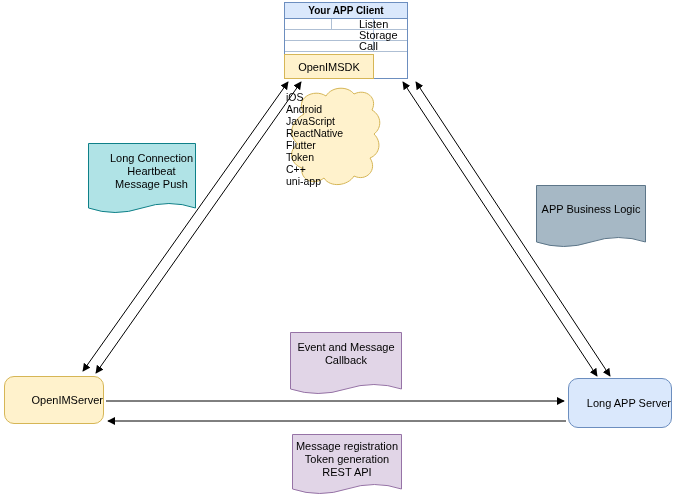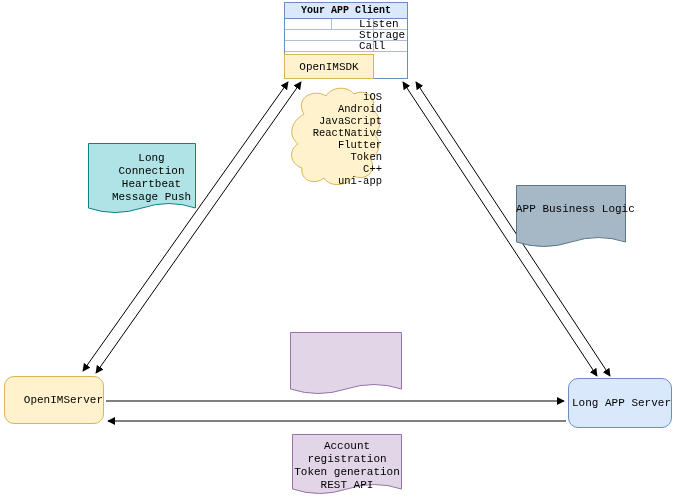--- a/index.html
+++ b/index.html
@@ -1,21 +1,21 @@
 <!DOCTYPE html>
 <html><head>
 <meta charset="utf-8">
 <style>
   html,body{margin:0;padding:0;}
   .stage{
     position:relative; width:675px; height:500px; background:#ffffff;
     font-family:"Liberation Sans", sans-serif; color:#000; overflow:hidden;
   }
   .arrows{position:absolute; left:0; top:0; z-index:1;}
-  .node{position:absolute; z-index:2; box-sizing:border-box;font-family:Liberation Mono, monospace;}
+  .node{position:absolute; z-index:2; box-sizing:border-box;}
 
   
   .client-box{
     left:284px; top:2px; width:124px; height:77px;
     background:#fff; border:1px solid #6c8ebf;
   }
   .client-header{
     height:15px; background:#dae8fc; border-bottom:1px solid #6c8ebf;
     font-size:10px; font-weight:bold; text-align:center; line-height:15px;
   }
@@ -26,29 +26,29 @@
   .clabel{position:absolute; left:74px; top:0; font-size:11px; line-height:10px; white-space:nowrap;}
   .sdk-box{
     position:absolute; left:-1px; top:51px; width:90px; height:25px;
     background:#fff2cc; border:1px solid #d6b656; box-sizing:border-box;
     display:flex; align-items:center; justify-content:center; font-size:11px;
   }
 
   
   .cloud{left:286px; top:84px; width:96px; height:106px;}
   .cloud svg{position:absolute; left:0; top:0;}
-  .cloud-text{position:relative; padding-top:7px; text-align:right; font-size:10.5px; line-height:12px;}
+  .cloud-text{position:relative; padding-top:7px; text-align:left; font-size:10.5px; line-height:12px;}
 
   
   .note{text-align:center; font-size:11px; line-height:13px;}
   .note svg{position:absolute; left:0; top:0;}
   .note .note-text{position:relative;}
   .note-teal{left:88px; top:143px; width:108px; height:74px;padding-left:19px;}
   .note-teal .note-text{padding-top:9px;}
-  .note-gray{left:516px; top:185px; width:110px; height:66px;}
+  .note-gray{left:536px; top:185px; width:110px; height:66px;}
   .note-gray .note-text{padding-top:18px; white-space:nowrap;}
   .note-purple1{left:290px; top:332px; width:112px; height:66px;}
   .note-purple1 .note-text{padding-top:9px;}
   .note-purple2{left:292px; top:434px; width:110px; height:64px;}
   .note-purple2 .note-text{padding-top:6px;}
 
   
   .server{
     border-radius:10px; display:flex; align-items:center; justify-content:flex-end;
     font-size:11px;
@@ -140,28 +140,32 @@
     </svg>
     <div class="note-text">
       <div>APP Business Logic</div>
     </div>
   </div>
 
   <div class="node note note-purple1">
     <svg width="112" height="66" viewBox="0 0 112 66">
       <path d="M0.5,0.5 L111.5,0.5 L111.5,57 Q84,48 56,57 Q28,66 0.5,57 Z" fill="#e1d5e7" stroke="#9673a6" stroke-width="1"></path>
     </svg>
+    <div class="note-text">
+      <div>Event and Message</div>
+      <div>Callback</div>
+    </div>
   </div>
 
   <div class="node note note-purple2">
     <svg width="110" height="64" viewBox="0 0 110 64">
       <path d="M0.5,0.5 L109.5,0.5 L109.5,55 Q82.5,46 55,55 Q27.5,64 0.5,55 Z" fill="#e1d5e7" stroke="#9673a6" stroke-width="1"></path>
     </svg>
     <div class="note-text">
-      <div>Account registration</div>
+      <div>Message registration</div>
       <div>Token generation</div>
       <div>REST API</div>
     </div>
   </div>
 
   <div class="node server openim-server">
     <span>OpenIMServer</span>
   </div>
 
   <div class="node server app-server">

